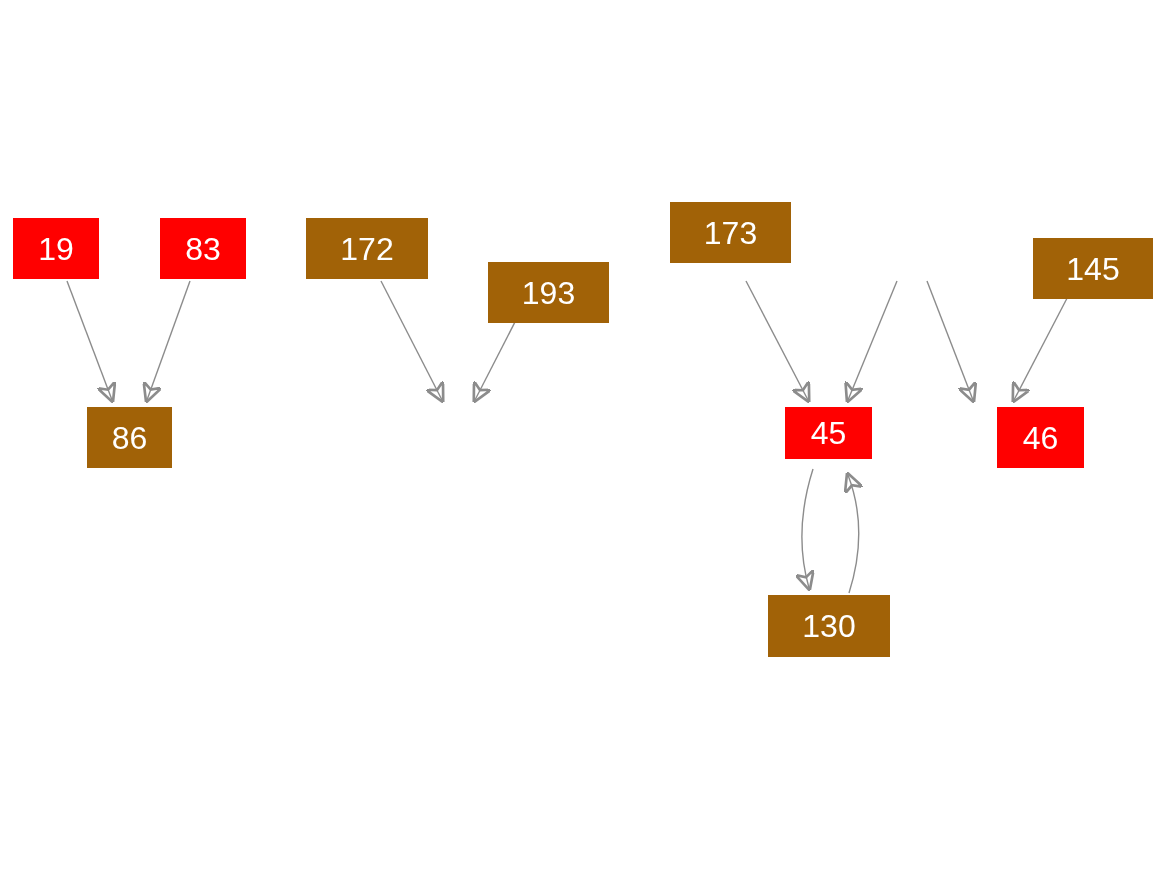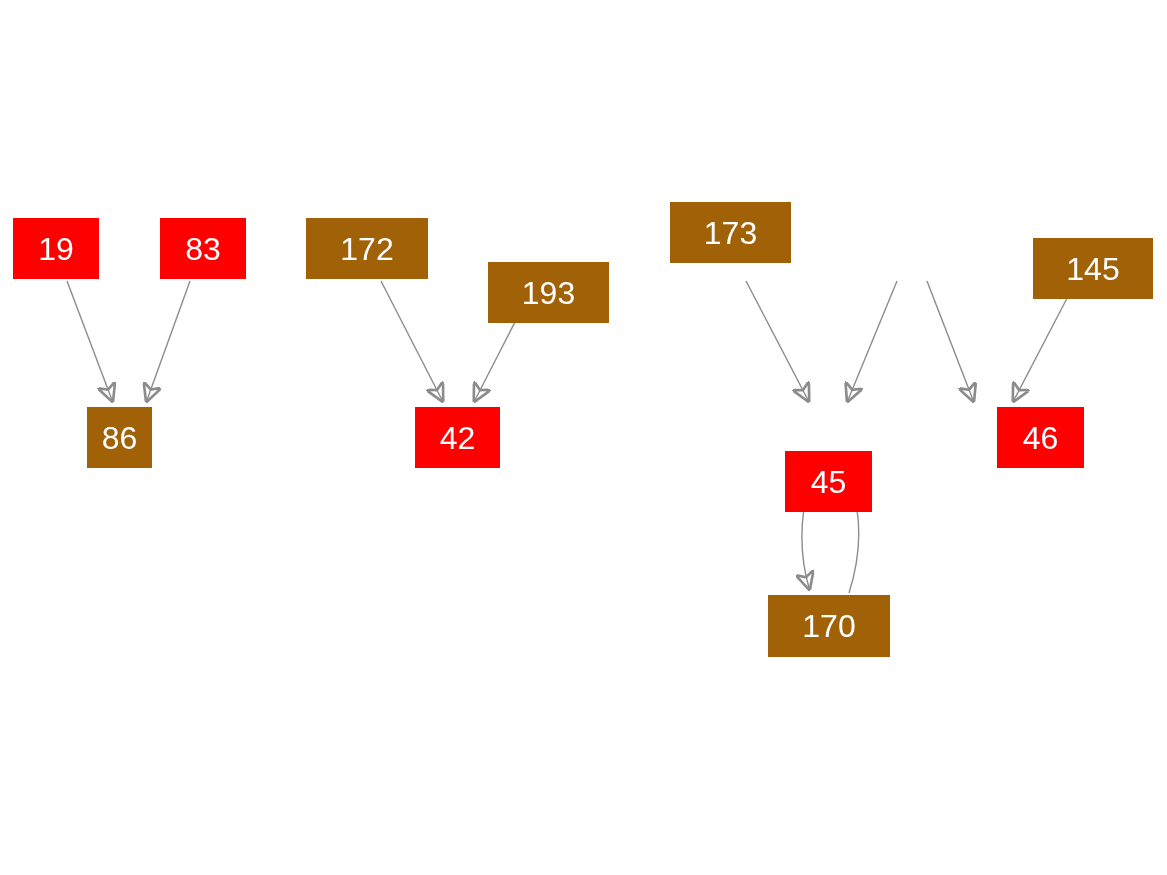--- a/index.html
+++ b/index.html
@@ -63,20 +63,19 @@
     <path d="M849,593 Q869,530 848,475" marker-end="url(#arrow)"></path>
   </svg>
 
   <div class="node red" style="left:13px;   top:218px; width:86px;  height:61px;">19</div>
   <div class="node red" style="left:160px;  top:218px; width:86px;  height:61px;text-align:right;">83</div>
   <div class="node blue" style="left:306px;  top:218px; width:122px; height:61px;">172</div>
   <div class="node blue" style="left:488px;  top:218px; width:121px; height:61px;margin-top:44px;">193</div>
   <div class="node blue" style="left:670px;  top:202px; width:121px; height:61px;">173</div>
   <div class="node blue" style="left:1033px; top:218px; width:120px; height:61px;margin-top:20px;">145</div>
 
-  <div class="node blue" style="left:87px;   top:407px; width:65px;  height:61px;">86</div>
-  <div class="node red" style="left:415px;  top:407px; width:85px;  height:61px;">42</div>
-  <div class="node red" style="left:785px;  top:407px; width:87px;  height:61px;margin-top:44px;">45</div>
+  <div class="node blue" style="left:87px;   top:407px; width:85px;  height:61px;">86</div>
+  <div class="node red" style="left:785px;  top:407px; width:87px;  height:52px;">45</div>
   <div class="node red" style="left:949px;  top:407px; width:87px;  height:61px;margin-left:48px;">46</div>
 
-  <div class="node blue" style="left:768px;  top:595px; width:122px; height:62px;">170</div>
+  <div class="node blue" style="left:768px;  top:595px; width:122px; height:62px;">130</div>
 
 </div>
 
 </body></html>

